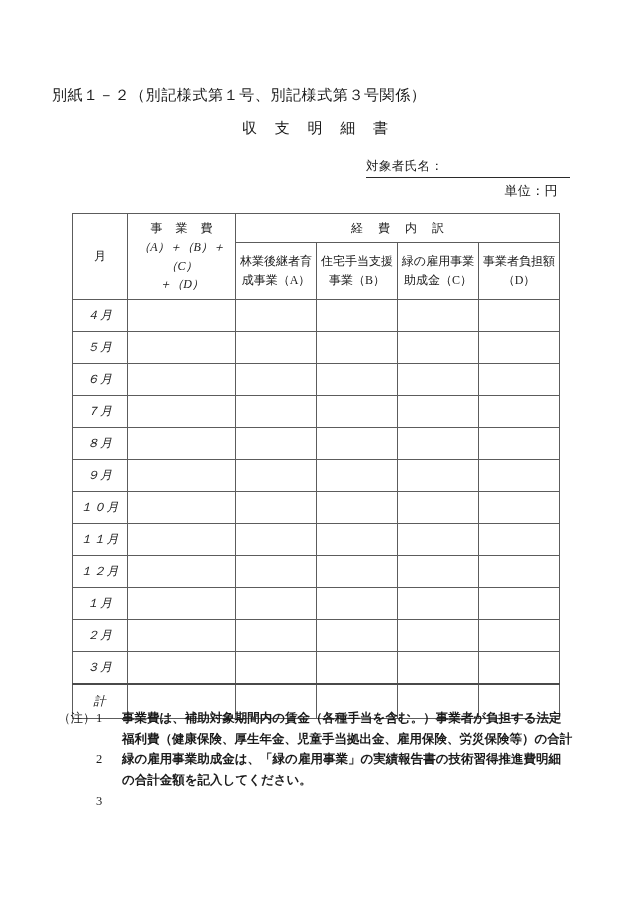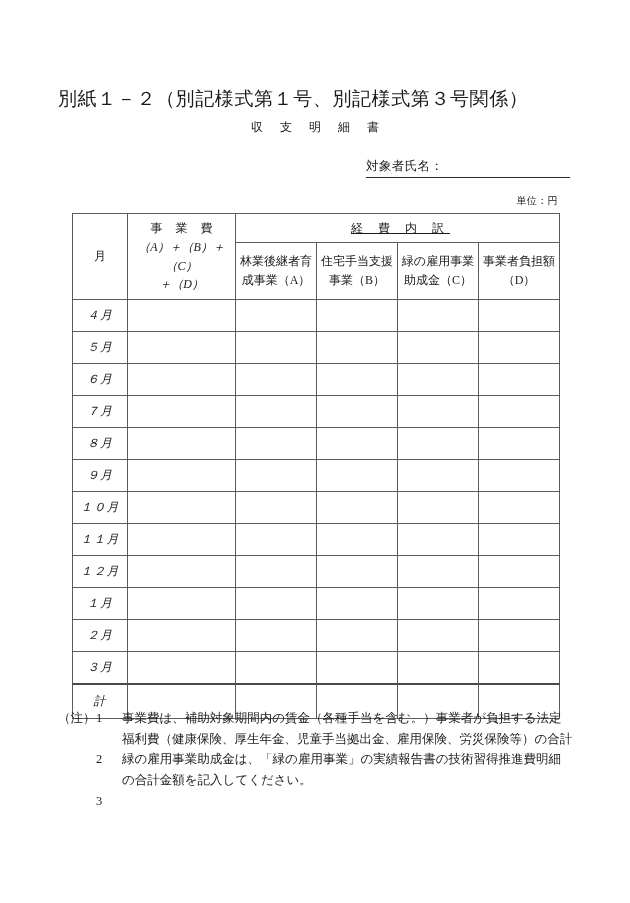--- a/index.html
+++ b/index.html
@@ -17,34 +17,34 @@
   }
 
   .page {
     position: absolute;
     inset: 0;
   }
 
   
   .doc-ref {
     position: absolute;
-    left: 58px;
+    left: 52px;
     top: 86px;
-    font-size: 19px;
+    font-size: 15px;
     letter-spacing: 0.6px;
     white-space: nowrap;
   }
 
   .doc-title {
     position: absolute;
     left: 0;
     right: 0;
     top: 119px;
     text-align: center;
-    font-size: 12px;
+    font-size: 15px;
     letter-spacing: 7px;
     text-indent: 7px;
   }
 
   .subject-row {
     position: absolute;
     left: 366px;
     top: 158px;
     width: 204px;
     display: flex;
@@ -59,22 +59,22 @@
   }
   .subject-value {
     flex: 1;
     font-size: 12.5px;
     min-height: 14px;
   }
 
   .unit-note {
     position: absolute;
     right: 72px;
-    top: 194px;
-    font-size: 10px;
+    top: 182px;
+    font-size: 13px;
     letter-spacing: 0.4px;
     white-space: nowrap;
     text-align: right;
   }
 
   
   .ledger-wrap {
     position: absolute;
     left: 72px;
     top: 213px;
@@ -104,21 +104,20 @@
 
   .th-month {
     height: 84px;
     font-size: 13px;
   }
   .th-group {
     height: 28px;
     font-size: 13px;
     letter-spacing: 6px;
     text-indent: 6px;
-    text-decoration: underline;
   }
   .th-total {
     height: 84px;
     line-height: 1.55;
     font-size: 12.5px;
     padding: 0 3px;
   }
   .th-total .l1 {
     letter-spacing: 5px;
     text-indent: 5px;
@@ -167,20 +166,21 @@
     flex: 0 0 38px;
     white-space: nowrap;
   }
   .note-num {
     width: 26px;
     flex: 0 0 26px;
     white-space: nowrap;
   }
   .note-body {
     flex: 1;
+    font-weight: bold;
   }
   .note-item.continued .note-head,
   .note-item.continued .note-num { visibility: hidden; }
 </style>
 </head>
 <body>
 
 <div class="page">
 
   <div class="doc-ref">別紙１－２（別記様式第１号、別記様式第３号関係）</div>

